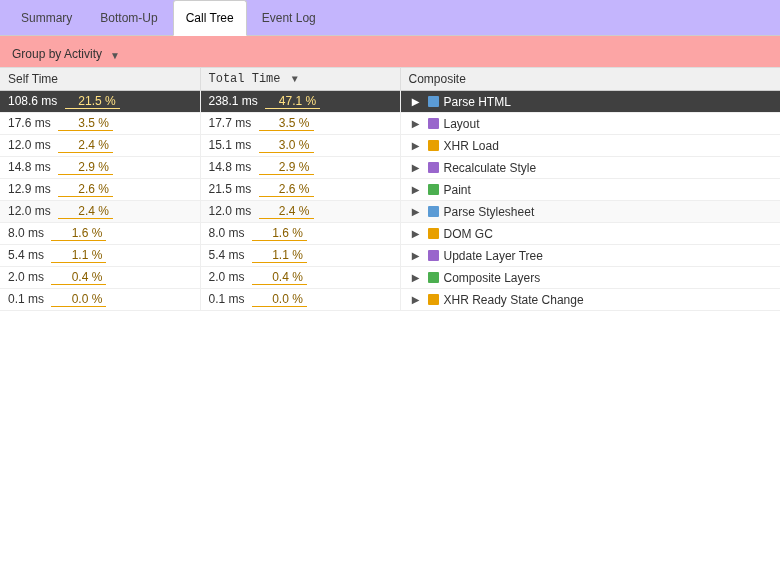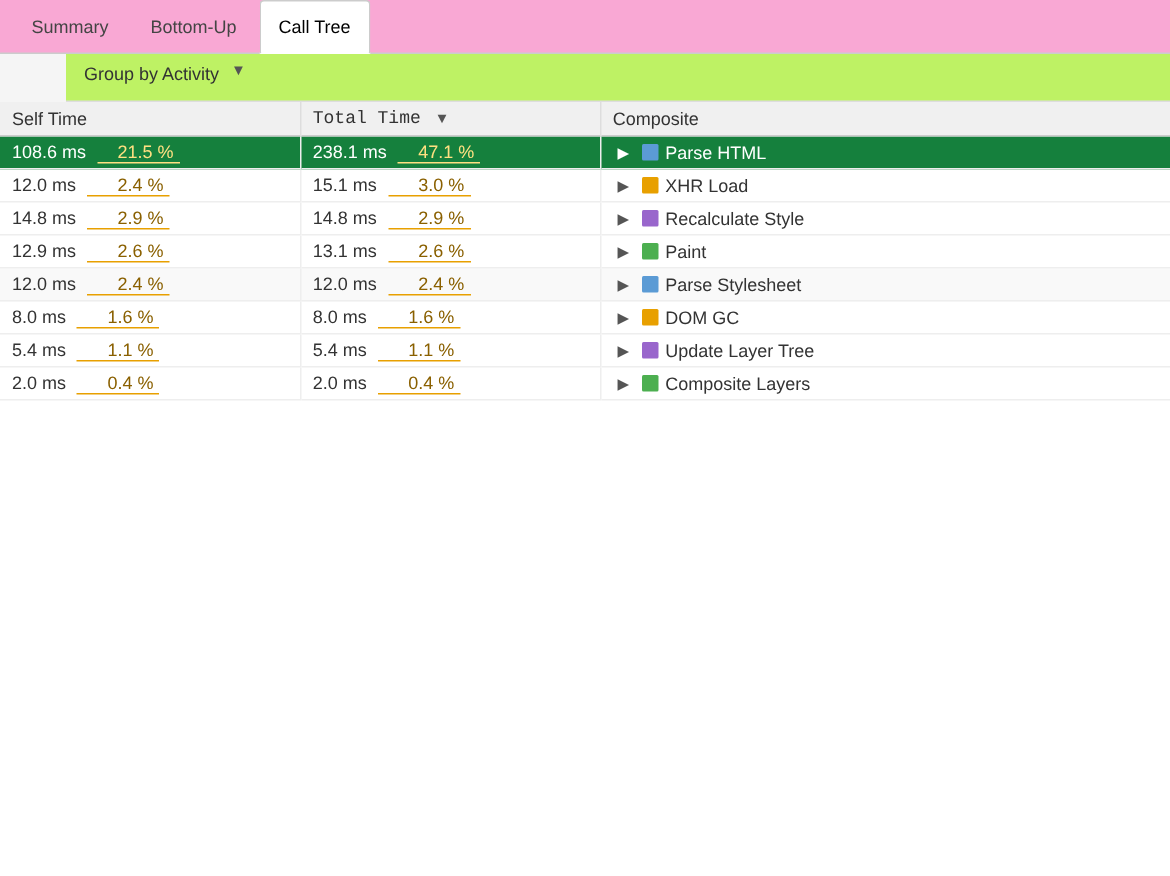--- a/index.html
+++ b/index.html
@@ -9,21 +9,21 @@
       background: #f5f5f5;
       width: 780px;
       height: 584px;
       overflow: hidden;
     }
 
     
     .tab-bar {
       display: flex;
       align-items: center;
-      background: #f9a8d4;
+      background: #c4b5fd;
       border-bottom: 1px solid #ccc;
       height: 36px;
       padding: 0 8px;
     }
     .tab {
       padding: 6px 12px;
       cursor: pointer;
       color: #444;
       border-radius: 3px 3px 0 0;
       height: 36px;
@@ -36,26 +36,25 @@
       background: #fff;
       border: 1px solid #ccc;
       border-bottom: 1px solid #fff;
       color: #000;
       margin-bottom: -1px;
     }
 
     
     .group-bar {
       display: flex;
-      align-items: flex-start;
+      align-items: flex-end;
       padding: 6px 12px;
-      background: #bef264;
+      background: #fca5a5;
       border-bottom: 1px solid #ddd;
       height: 32px;
-      margin-left: 44px;
     }
     .group-label {
       font-size: 12px;
       color: #333;
     }
     .group-dropdown {
       display: flex;
       align-items: center;
       cursor: pointer;
       margin-left: 4px;
@@ -96,21 +95,21 @@
       display: inline-block;
       margin-left: 4px;
       font-size: 10px;
       color: #555;
     }
 
     tbody tr {
       border-bottom: 1px solid #eee;
     }
     tbody tr.selected {
-      background: #15803d;
+      background: #404040;
       color: #fff;
     }
     tbody tr.selected td {
       color: #fff;
     }
     tbody tr.alt {
       background: #f9f9f9;
     }
 
     td {
@@ -169,20 +168,21 @@
     .header-col-total { width: 200px; font-family: Liberation Mono, monospace; }
     .header-col-activity { }
   </style>
 </head>
 <body>
 
 <div class="tab-bar">
 <div class="tab">Summary</div>
     <div class="tab">Bottom-Up</div>
     <div class="tab active">Call Tree</div>
+    <div class="tab">Event Log</div>
   </div>
 
 <div class="group-bar">
   <span class="group-label">Group by Activity</span>
   <span class="group-dropdown">
     <span class="dropdown-arrow">▼</span>
   </span>
 </div>
 
 <div class="table-container">
@@ -214,20 +214,37 @@
       <td>
         <div class="activity-col">
           <span class="expand-btn selected-expand">▶</span>
           <span class="color-dot" style="background:#5b9bd5"></span>
           <span>Parse HTML</span>
         </div>
       </td>
     </tr>
         <tr>
       <td class="col-self-time">
+        <span>17.6 ms</span>
+        <span class="pct-col " style="display:inline-block;padding:0 4px;margin-left:4px;">3.5 %</span>
+      </td>
+      <td class="col-total-time">
+        <span>17.7 ms</span>
+        <span class="pct-col " style="display:inline-block;padding:0 4px;margin-left:4px;">3.5 %</span>
+      </td>
+      <td>
+        <div class="activity-col">
+          <span class="expand-btn ">▶</span>
+          <span class="color-dot" style="background:#9966cc"></span>
+          <span>Layout</span>
+        </div>
+      </td>
+    </tr>
+        <tr>
+      <td class="col-self-time">
         <span>12.0 ms</span>
         <span class="pct-col " style="display:inline-block;padding:0 4px;margin-left:4px;">2.4 %</span>
       </td>
       <td class="col-total-time">
         <span>15.1 ms</span>
         <span class="pct-col " style="display:inline-block;padding:0 4px;margin-left:4px;">3.0 %</span>
       </td>
       <td>
         <div class="activity-col">
           <span class="expand-btn ">▶</span>
@@ -252,21 +269,21 @@
           <span>Recalculate Style</span>
         </div>
       </td>
     </tr>
         <tr>
       <td class="col-self-time">
         <span>12.9 ms</span>
         <span class="pct-col " style="display:inline-block;padding:0 4px;margin-left:4px;">2.6 %</span>
       </td>
       <td class="col-total-time">
-        <span>13.1 ms</span>
+        <span>21.5 ms</span>
         <span class="pct-col " style="display:inline-block;padding:0 4px;margin-left:4px;">2.6 %</span>
       </td>
       <td>
         <div class="activity-col">
           <span class="expand-btn ">▶</span>
           <span class="color-dot" style="background:#4caf50"></span>
           <span>Paint</span>
         </div>
       </td>
     </tr>
@@ -328,18 +345,35 @@
       </td>
       <td class="col-total-time">
         <span>2.0 ms</span>
         <span class="pct-col " style="display:inline-block;padding:0 4px;margin-left:4px;">0.4 %</span>
       </td>
       <td>
         <div class="activity-col">
           <span class="expand-btn ">▶</span>
           <span class="color-dot" style="background:#4caf50"></span>
           <span>Composite Layers</span>
+        </div>
+      </td>
+    </tr>
+        <tr>
+      <td class="col-self-time">
+        <span>0.1 ms</span>
+        <span class="pct-col " style="display:inline-block;padding:0 4px;margin-left:4px;">0.0 %</span>
+      </td>
+      <td class="col-total-time">
+        <span>0.1 ms</span>
+        <span class="pct-col " style="display:inline-block;padding:0 4px;margin-left:4px;">0.0 %</span>
+      </td>
+      <td>
+        <div class="activity-col">
+          <span class="expand-btn ">▶</span>
+          <span class="color-dot" style="background:#e8a000"></span>
+          <span>XHR Ready State Change</span>
         </div>
       </td>
     </tr>
       </tbody>
   </table>
 </div>
 
 </body></html>

